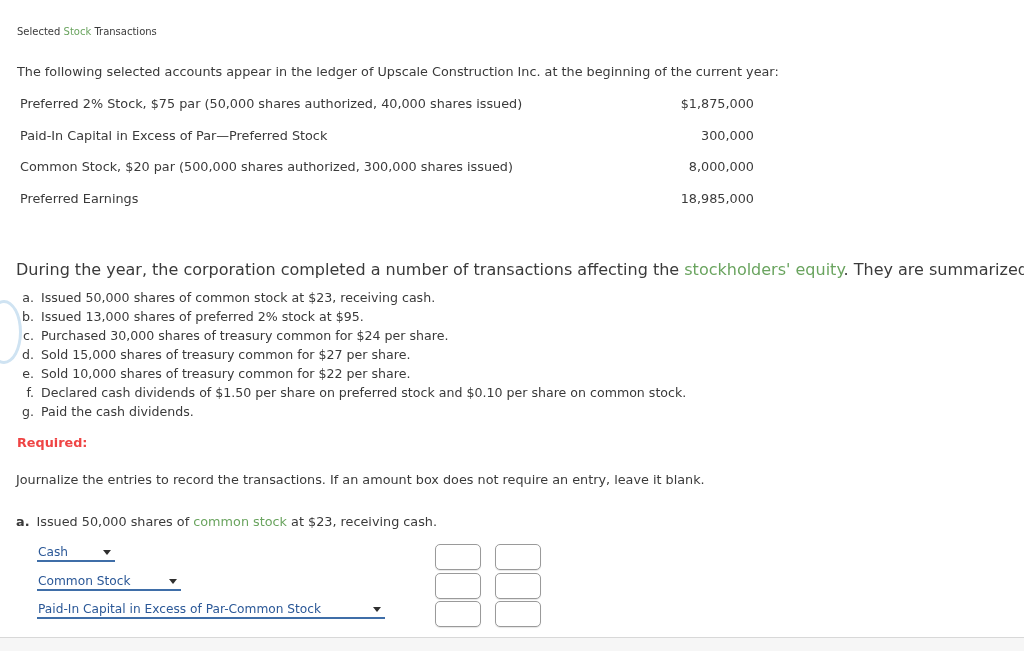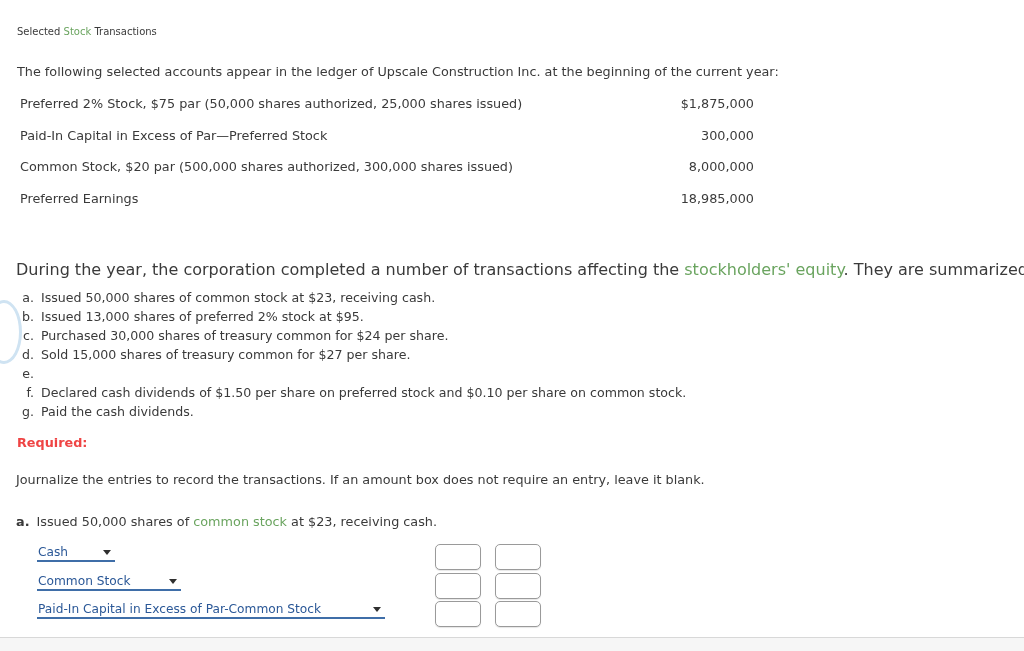--- a/index.html
+++ b/index.html
@@ -223,21 +223,21 @@
 <div class="page">
 
   <div class="title">
     <span>Selected </span><span class="green">Stock</span><span> Transactions</span>
   </div>
 
   <div class="intro">The following selected accounts appear in the ledger of Upscale Construction Inc. at the beginning of the current year:</div>
 
   <div class="acct-table">
     <div class="acct-row">
-      <span class="acct-name">Preferred 2% Stock, $75 par (50,000 shares authorized, 25,000 shares issued)</span>
+      <span class="acct-name">Preferred 2% Stock, $75 par (50,000 shares authorized, 40,000 shares issued)</span>
       <span class="acct-val">$1,875,000</span>
     </div>
     <div class="acct-row">
       <span class="acct-name">Paid-In Capital in Excess of Par—Preferred Stock</span>
       <span class="acct-val">300,000</span>
     </div>
     <div class="acct-row">
       <span class="acct-name">Common Stock, $20 par (500,000 shares authorized, 300,000 shares issued)</span>
       <span class="acct-val">8,000,000</span>
     </div>
@@ -263,20 +263,21 @@
     <div class="tx-item">
       <span class="tx-letter">c.</span>
       <span>Purchased 30,000 shares of treasury common for $24 per share.</span>
     </div>
     <div class="tx-item">
       <span class="tx-letter">d.</span>
       <span>Sold 15,000 shares of treasury common for $27 per share.</span>
     </div>
     <div class="tx-item">
       <span class="tx-letter">e.</span>
+      <span>Sold 10,000 shares of treasury common for $22 per share.</span>
     </div>
     <div class="tx-item">
       <span class="tx-letter">f.</span>
       <span>Declared cash dividends of $1.50 per share on preferred stock and $0.10 per share on common stock.</span>
     </div>
     <div class="tx-item">
       <span class="tx-letter">g.</span>
       <span>Paid the cash dividends.</span>
     </div>
   </div>

